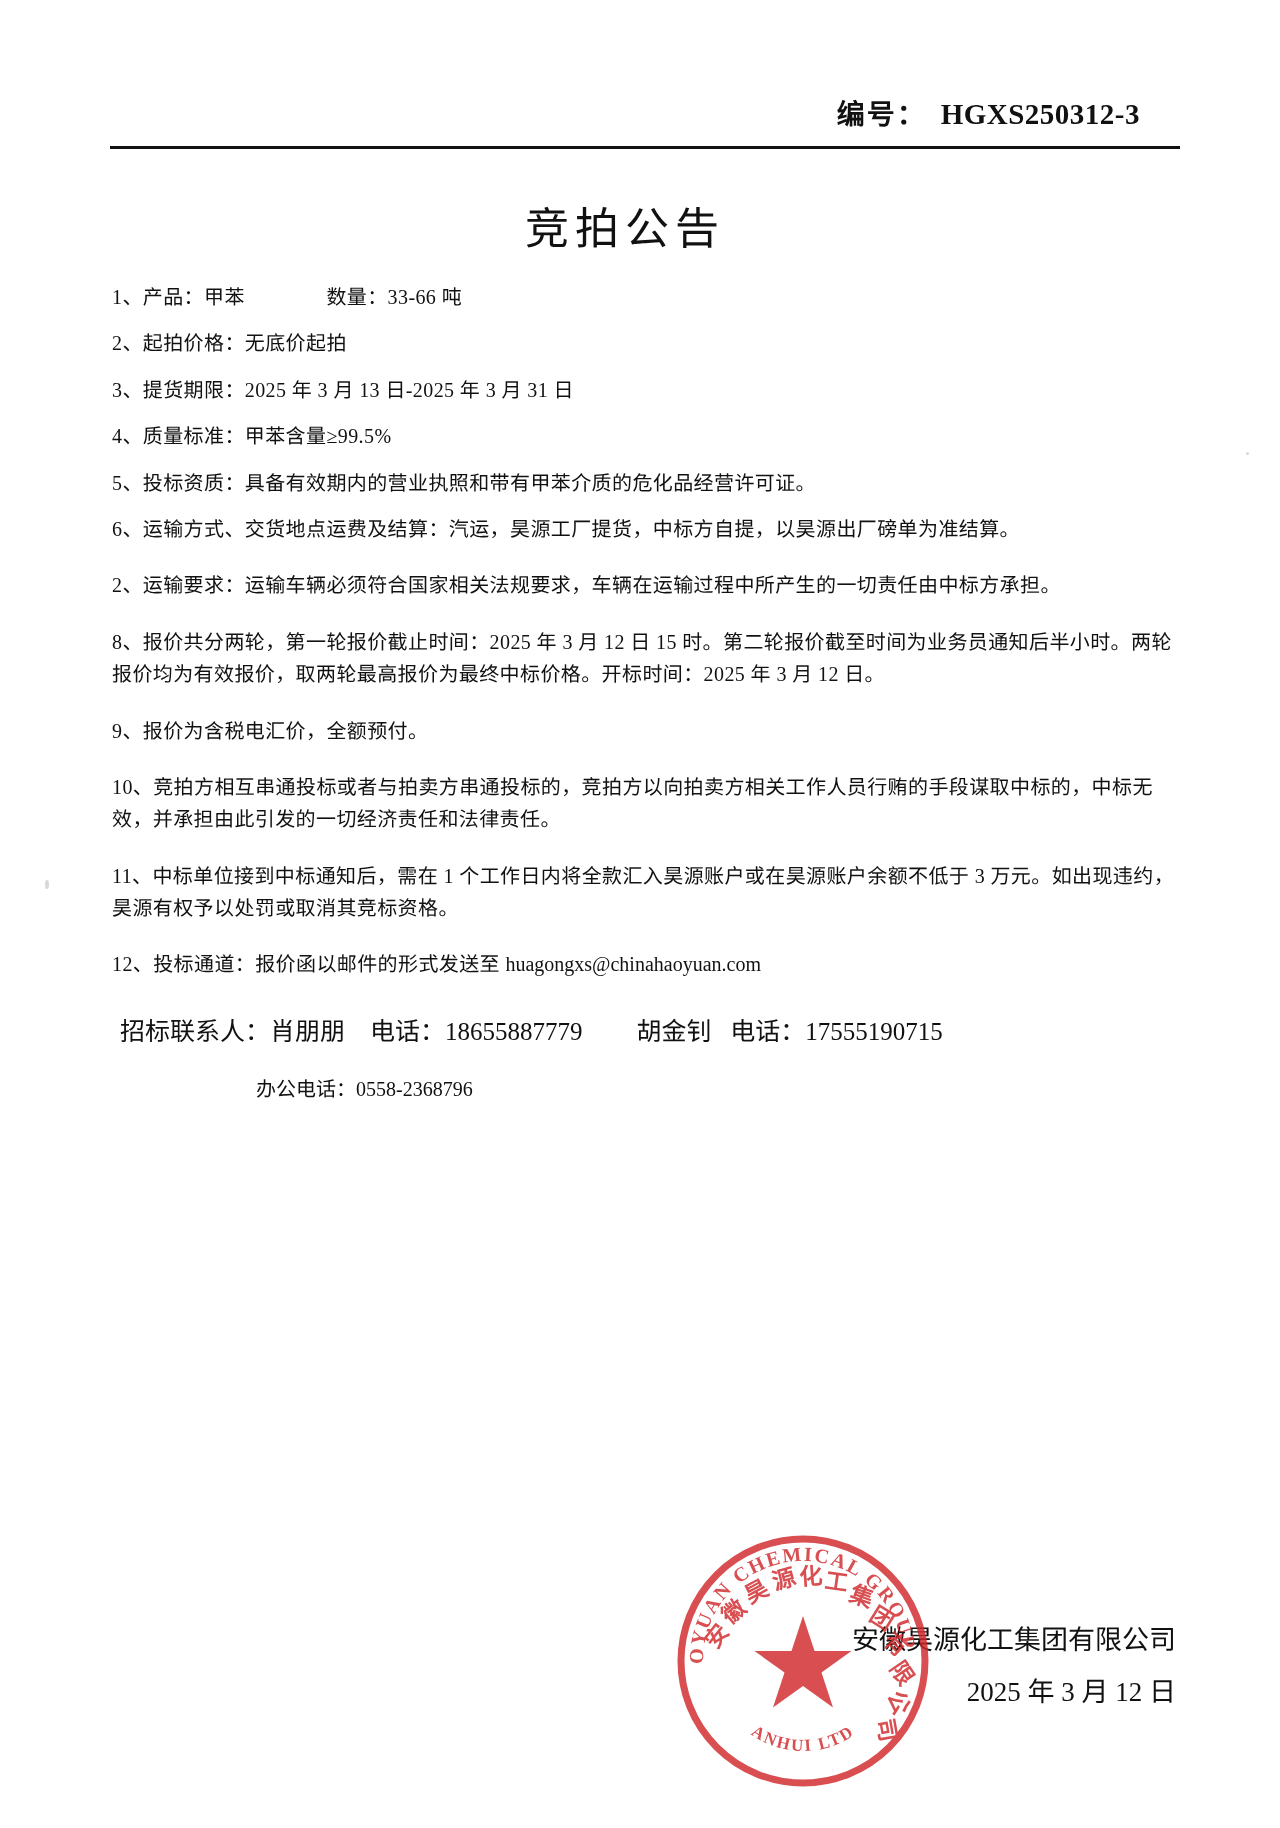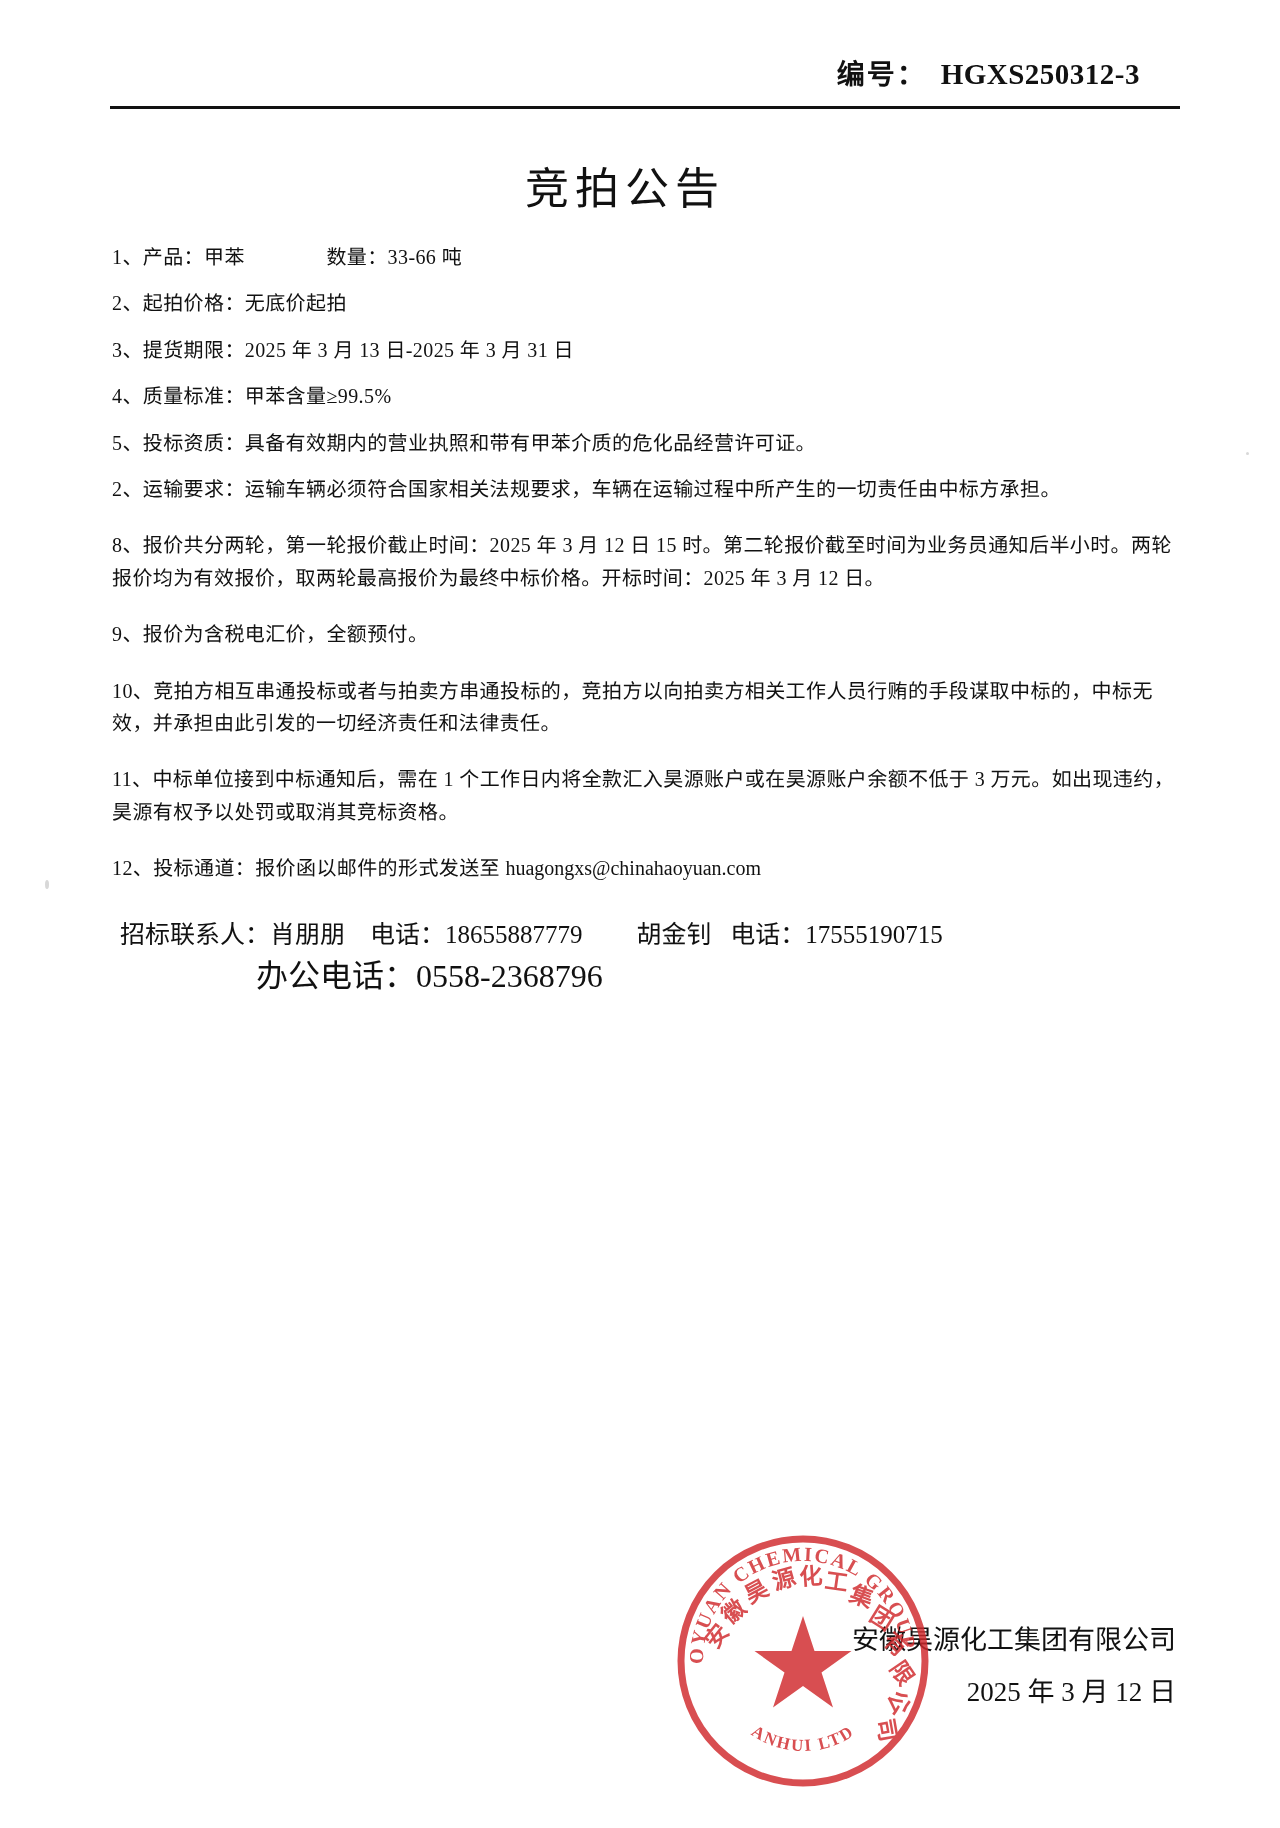--- a/index.html
+++ b/index.html
@@ -21,21 +21,21 @@
     height: 1828px;
     box-sizing: border-box;
     padding: 0 104px;
   }
 
   
   .doc-number {
     display: flex;
     justify-content: flex-end;
     align-items: baseline;
-    padding-top: 52px;
+    padding-top: 92px;
     padding-right: 36px;
     font-weight: bold;
   }
   .doc-number .label {
     font-size: 28px;
     letter-spacing: 2px;
   }
   .doc-number .value {
     font-size: 29px;
     margin-left: 14px;
@@ -91,21 +91,22 @@
   .contacts {
     margin-top: 30px;
     font-size: 25px;
     display: flex;
     align-items: baseline;
     gap: 54px;
     padding-left: 16px;
   }
   .contact-block { white-space: nowrap; }
   .office-phone {
-    font-size: 32px;
+    font-size: 20px;
+    margin-top: 26px;
     padding-left: 152px;
   }
 
   
   .signature {
     position: absolute;
     right: 104px;
     bottom: 110px;
     text-align: right;
     font-size: 27px;
@@ -148,20 +149,21 @@
 
   <div class="doc-title">竞拍公告</div>
 
 
 
   <p class="clause tight">1、产品：甲苯　　　　数量：33-66 吨</p>
   <p class="clause tight">2、起拍价格：无底价起拍</p>
   <p class="clause tight">3、提货期限：2025 年 3 月 13 日-2025 年 3 月 31 日</p>
   <p class="clause tight">4、质量标准：甲苯含量≥99.5%</p>
   <p class="clause tight">5、投标资质：具备有效期内的营业执照和带有甲苯介质的危化品经营许可证。</p>
+  <p class="clause gap">6、运输方式、交货地点运费及结算：汽运，昊源工厂提货，中标方自提，以昊源出厂磅单为准结算。</p>
   <p class="clause gap">2、运输要求：运输车辆必须符合国家相关法规要求，车辆在运输过程中所产生的一切责任由中标方承担。</p>
   <p class="clause gap">8、报价共分两轮，第一轮报价截止时间：2025 年 3 月 12 日 15 时。第二轮报价截至时间为业务员通知后半小时。两轮报价均为有效报价，取两轮最高报价为最终中标价格。开标时间：2025 年 3 月 12 日。</p>
   <p class="clause gap">9、报价为含税电汇价，全额预付。</p>
   <p class="clause gap">10、竞拍方相互串通投标或者与拍卖方串通投标的，竞拍方以向拍卖方相关工作人员行贿的手段谋取中标的，中标无效，并承担由此引发的一切经济责任和法律责任。</p>
   <p class="clause gap">11、中标单位接到中标通知后，需在 1 个工作日内将全款汇入昊源账户或在昊源账户余额不低于 3 万元。如出现违约，昊源有权予以处罚或取消其竞标资格。</p>
 
   <p class="clause">
     <span>12、投标通道：报价函以邮件的形式发送至 </span><span class="email">huagongxs@chinahaoyuan.com</span>
   </p>
 

